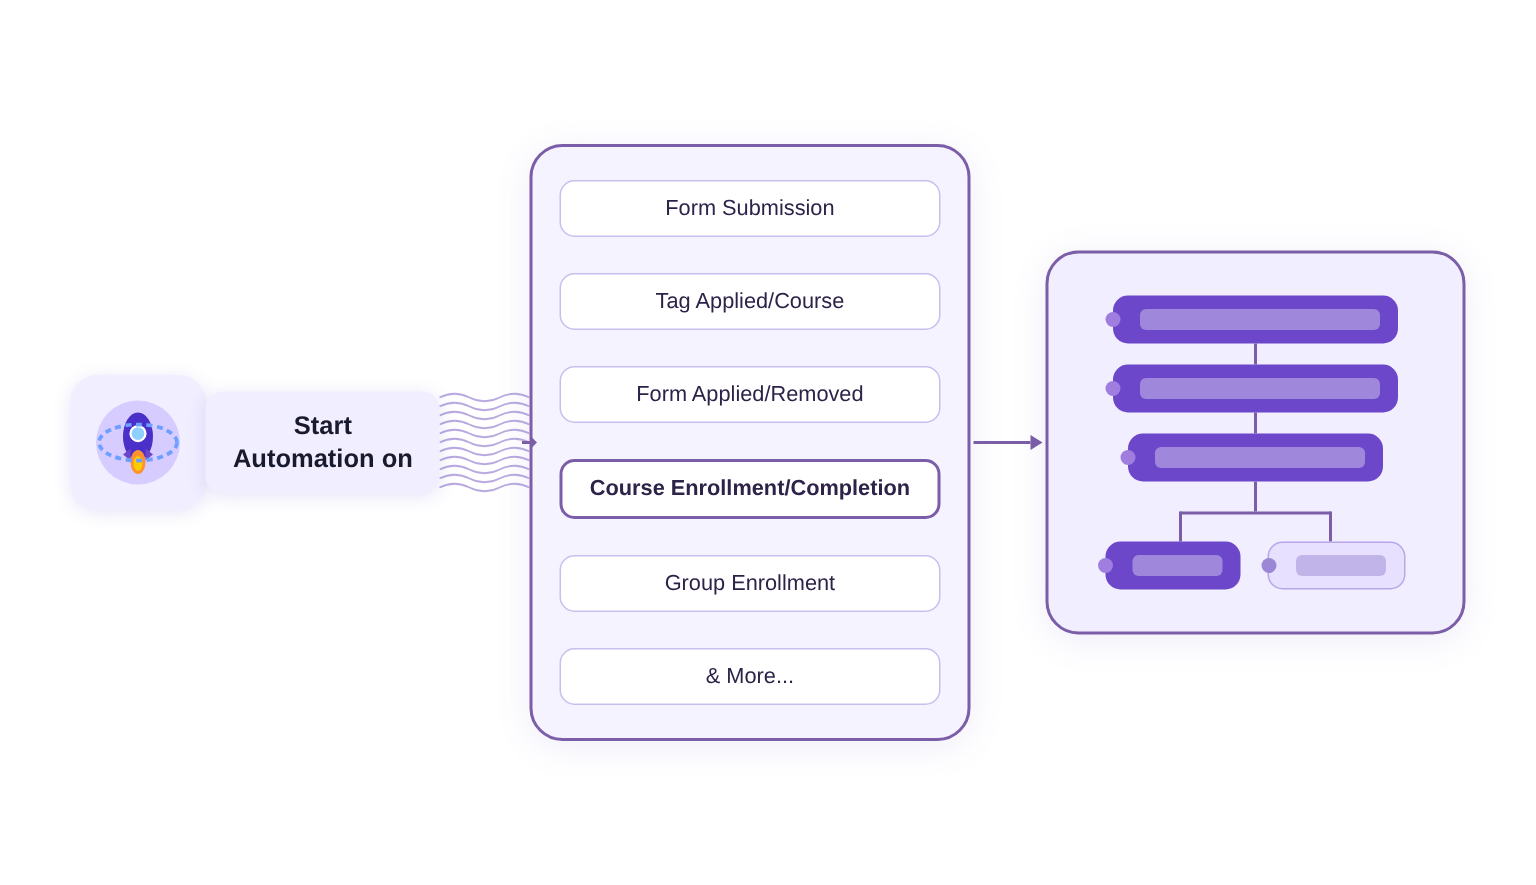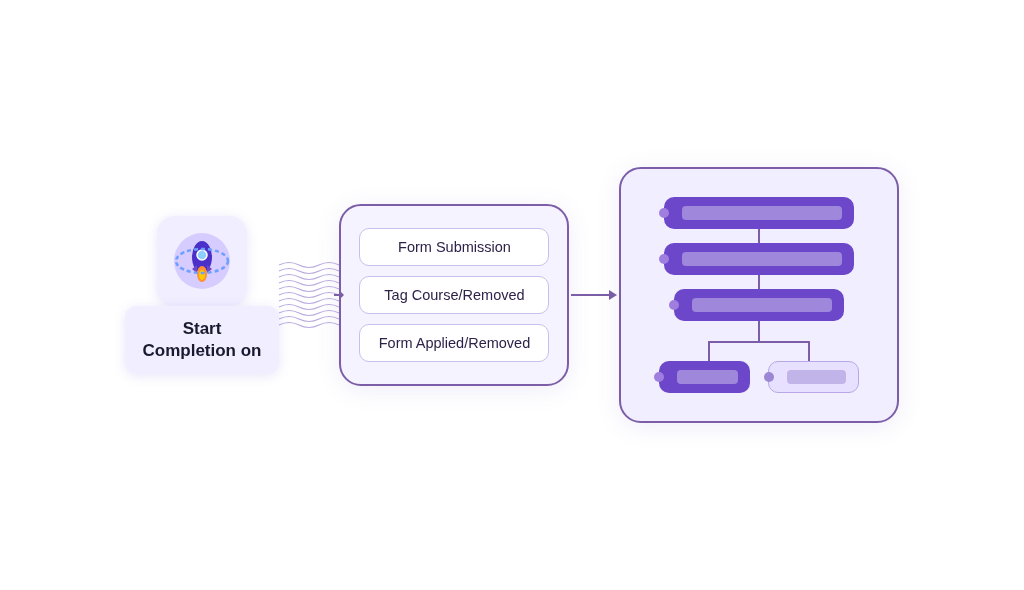--- a/index.html
+++ b/index.html
@@ -18,21 +18,21 @@
       align-items: center;
       justify-content: center;
       width: 980px;
       height: 560px;
       position: relative;
     }
 
     
     .start-block {
       display: flex;
-      flex-direction: column;
+      flex-direction: row;
       align-items: center;
       position: relative;
       z-index: 2;
       justify-content: space-between;
     }
     .rocket-icon-box {
       width: 90px;
       height: 90px;
       background: #f0eeff;
       border-radius: 18px;
@@ -86,21 +86,21 @@
     }
 
     
     .menu-panel {
       background: #f5f3ff;
       border: 2.5px solid #7b5ea7;
       border-radius: 22px;
       padding: 22px 18px;
       display: flex;
       flex-direction: column;
-      gap: 10px;
+      gap: 24px;
       min-width: 230px;
       box-shadow: 0 4px 24px rgba(100,80,200,0.10);
     }
     .menu-item {
       background: #ffffff;
       border: 1.5px solid #c9bfee;
       border-radius: 10px;
       padding: 10px 18px;
       text-align: center;
       font-size: 14.5px;
@@ -210,21 +210,21 @@
         <polygon points="20,38 25,34 25,42" fill="#6c47c9"></polygon>
 
         <polygon points="40,38 35,34 35,42" fill="#6c47c9"></polygon>
 
         <ellipse cx="30" cy="30" rx="26" ry="12" fill="none" stroke="#6c9fff" stroke-width="2.5" stroke-dasharray="4,3"></ellipse>
       </svg>
     </div>
     <div class="start-label-box">
       <div class="start-label">
         <span>Start</span><br>
-        <span>Completion on</span>
+        <span>Automation on</span>
       </div>
     </div>
   </div>
 
   <div class="wavy-connector">
     <svg class="wavy-svg" viewBox="0 0 70 80">
 
       <g stroke="#9b87d4" stroke-width="1.2" fill="none" opacity="0.7">
         <path d="M5,10 Q15,5 25,10 Q35,15 45,10 Q55,5 65,10"></path>
         <path d="M5,16 Q15,11 25,16 Q35,21 45,16 Q55,11 65,16"></path>
@@ -239,22 +239,25 @@
         <path d="M5,70 Q15,65 25,70 Q35,75 45,70 Q55,65 65,70"></path>
       </g>
 
       <line x1="60" y1="40" x2="68" y2="40" stroke="#7b5ea7" stroke-width="2"></line>
       <polygon points="66,36 70,40 66,44" fill="#7b5ea7"></polygon>
     </svg>
   </div>
 
   <div class="menu-panel">
     <div class="menu-item">Form Submission</div>
-    <div class="menu-item">Tag Course/Removed</div>
+    <div class="menu-item">Tag Applied/Course</div>
     <div class="menu-item">Form Applied/Removed</div>
+    <div class="menu-item active">Course Enrollment/Completion</div>
+    <div class="menu-item">Group Enrollment</div>
+    <div class="menu-item">&amp; More...</div>
   </div>
 
   <div class="arrow-connector">
     <div style="display:flex;align-items:center;gap:0;">
       <div style="width:38px;height:2px;background:#7b5ea7;"></div>
       <div style="border-top:5px solid transparent;border-bottom:5px solid transparent;border-left:8px solid #7b5ea7;"></div>
     </div>
   </div>
 
   <div class="flow-panel">

